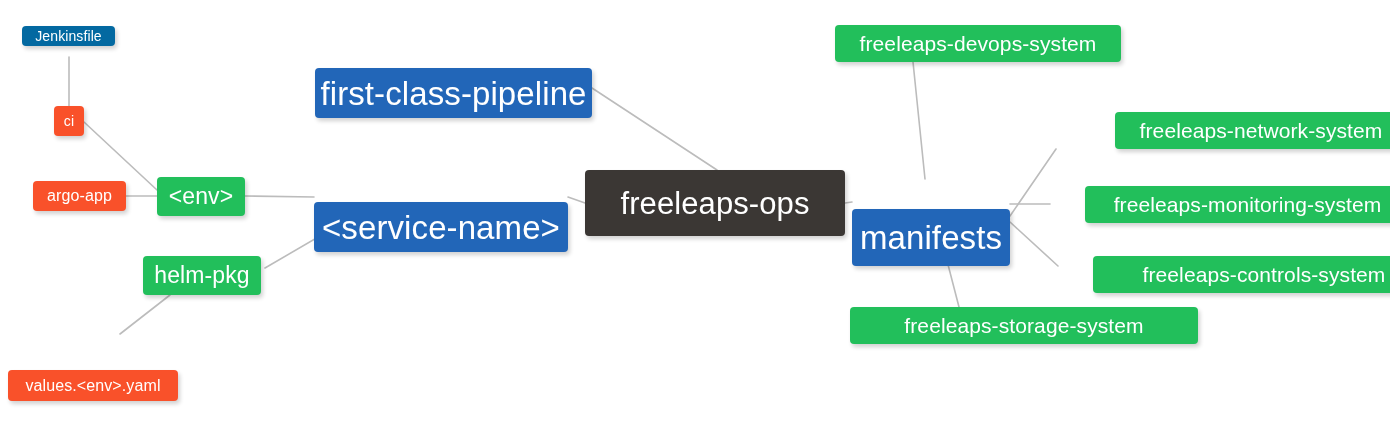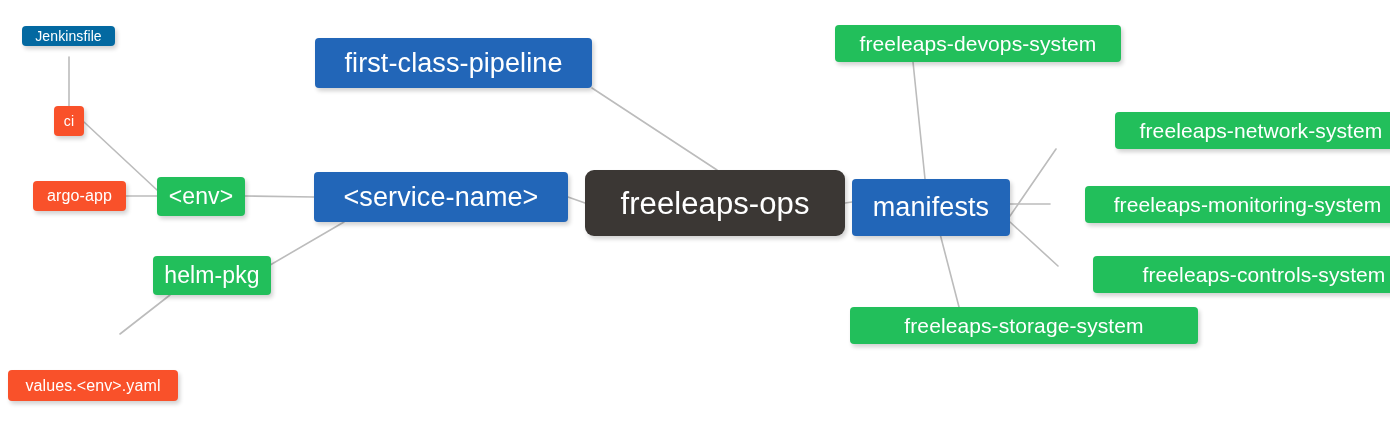--- a/index.html
+++ b/index.html
@@ -45,22 +45,22 @@
     box-shadow: 2px 3px 4px rgba(0,0,0,0.18);
     line-height: 1;
     letter-spacing: 0.1px;
     user-select: none;
   }
   .node-label {
     display: block;
     white-space: nowrap;
   }
   
-  .tier-root   { font-size: 31px; border-radius: 9px; }
-  .tier-main   { font-size: 27px; }
+  .tier-root   { font-size: 31px; }
+  .tier-main   { font-size: 33px; margin-top: 30px; }
   .tier-branch { font-size: 23px; }
   .tier-leaf   { font-size: 21px; margin-left: 35px; }
   .tier-small  { font-size: 16px; text-align: right; }
   .tier-tiny   { font-size: 14px; }
 </style>
 </head>
 <body>
 
 <div id="mindmap-canvas">
 
@@ -90,21 +90,21 @@
       </div>
       <div class="node tier-main" style="left: 852px; top: 179px; width: 158px; height: 57px; background: rgb(34, 102, 184);">
         <span class="node-label">manifests</span>
       </div>
       <div class="node tier-main" style="left: 315px; top: 38px; width: 277px; height: 50px; background: rgb(34, 102, 184);">
         <span class="node-label">first-class-pipeline</span>
       </div>
       <div class="node tier-branch" style="left: 157px; top: 177px; width: 88px; height: 39px; background: rgb(34, 191, 91);">
         <span class="node-label">&lt;env&gt;</span>
       </div>
-      <div class="node tier-branch" style="left: 153px; top: 256px; width: 118px; height: 39px; background: rgb(34, 191, 91);">
+      <div class="node tier-branch" style="left: 143px; top: 256px; width: 118px; height: 39px; background: rgb(34, 191, 91);">
         <span class="node-label">helm-pkg</span>
       </div>
       <div class="node tier-tiny" style="left: 22px; top: 26px; width: 93px; height: 20px; background: #0369a1;">
         <span class="node-label">Jenkinsfile</span>
       </div>
       <div class="node tier-tiny" style="left: 54px; top: 106px; width: 30px; height: 30px; background: rgb(249, 81, 42);">
         <span class="node-label">ci</span>
       </div>
       <div class="node tier-small" style="left: 33px; top: 181px; width: 93px; height: 30px; background: rgb(249, 81, 42);">
         <span class="node-label">argo-app</span>

